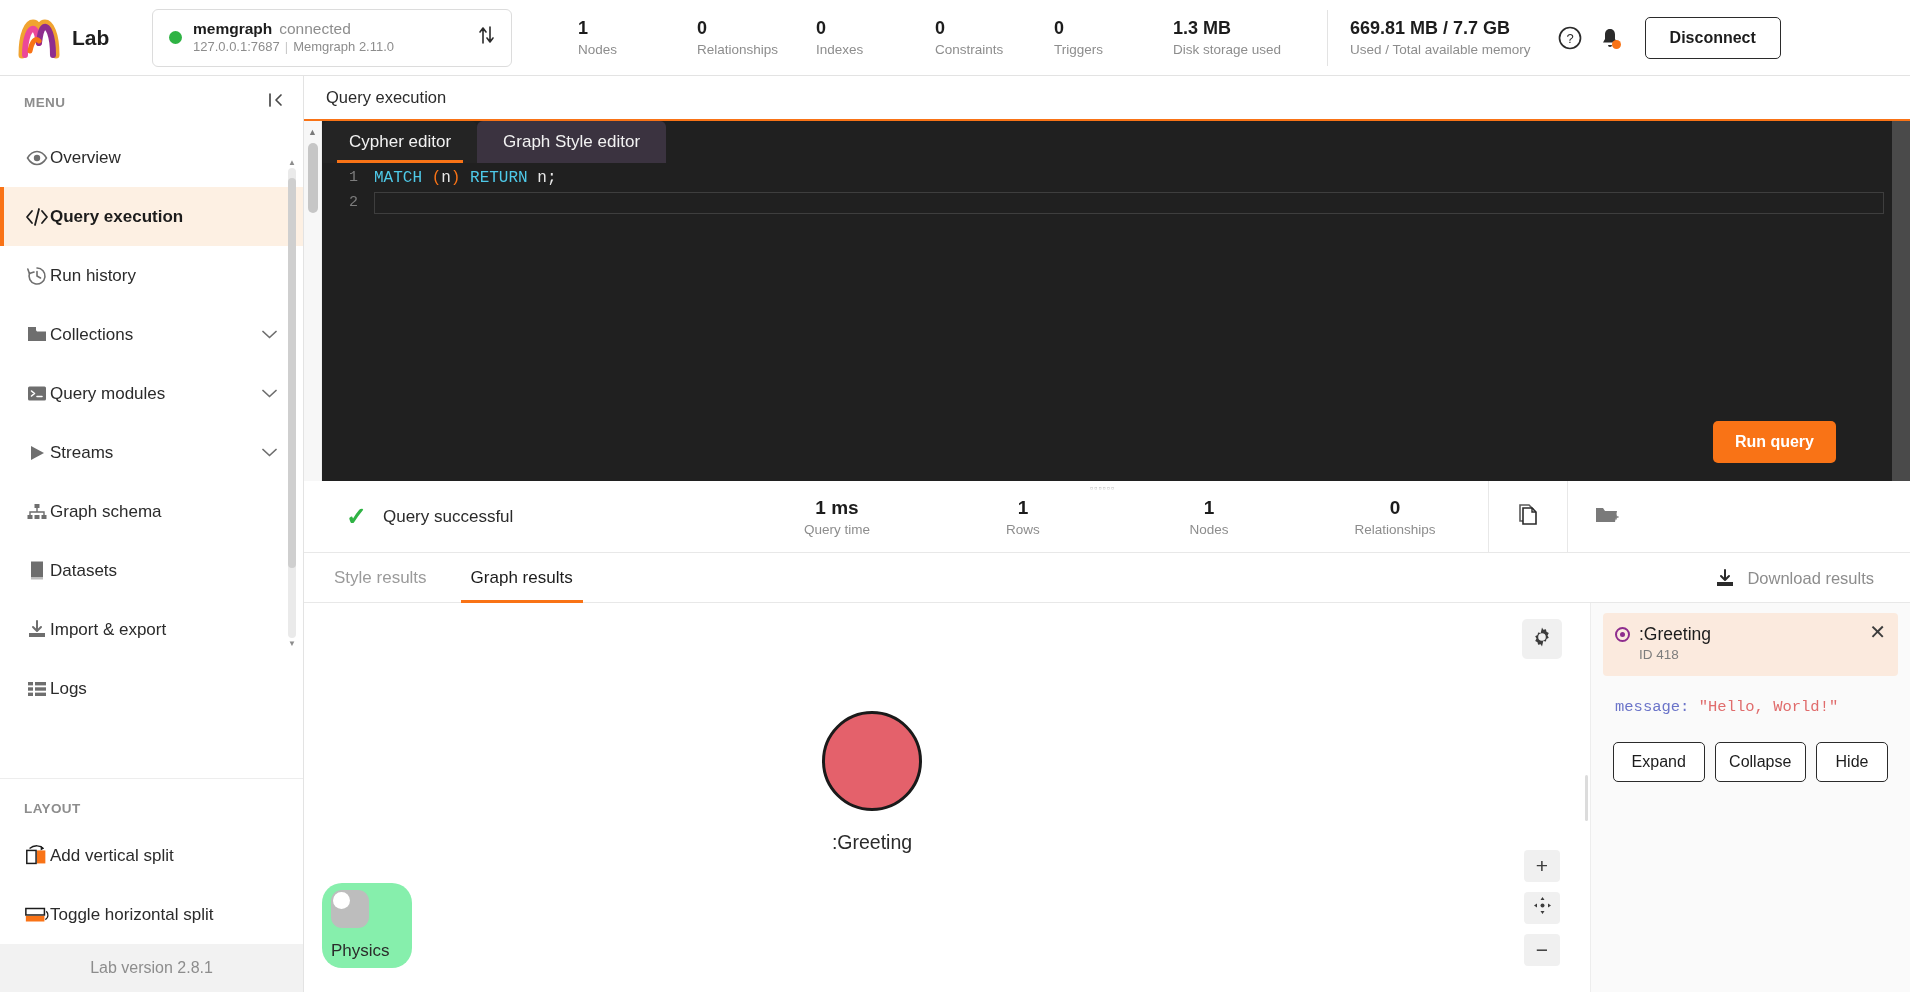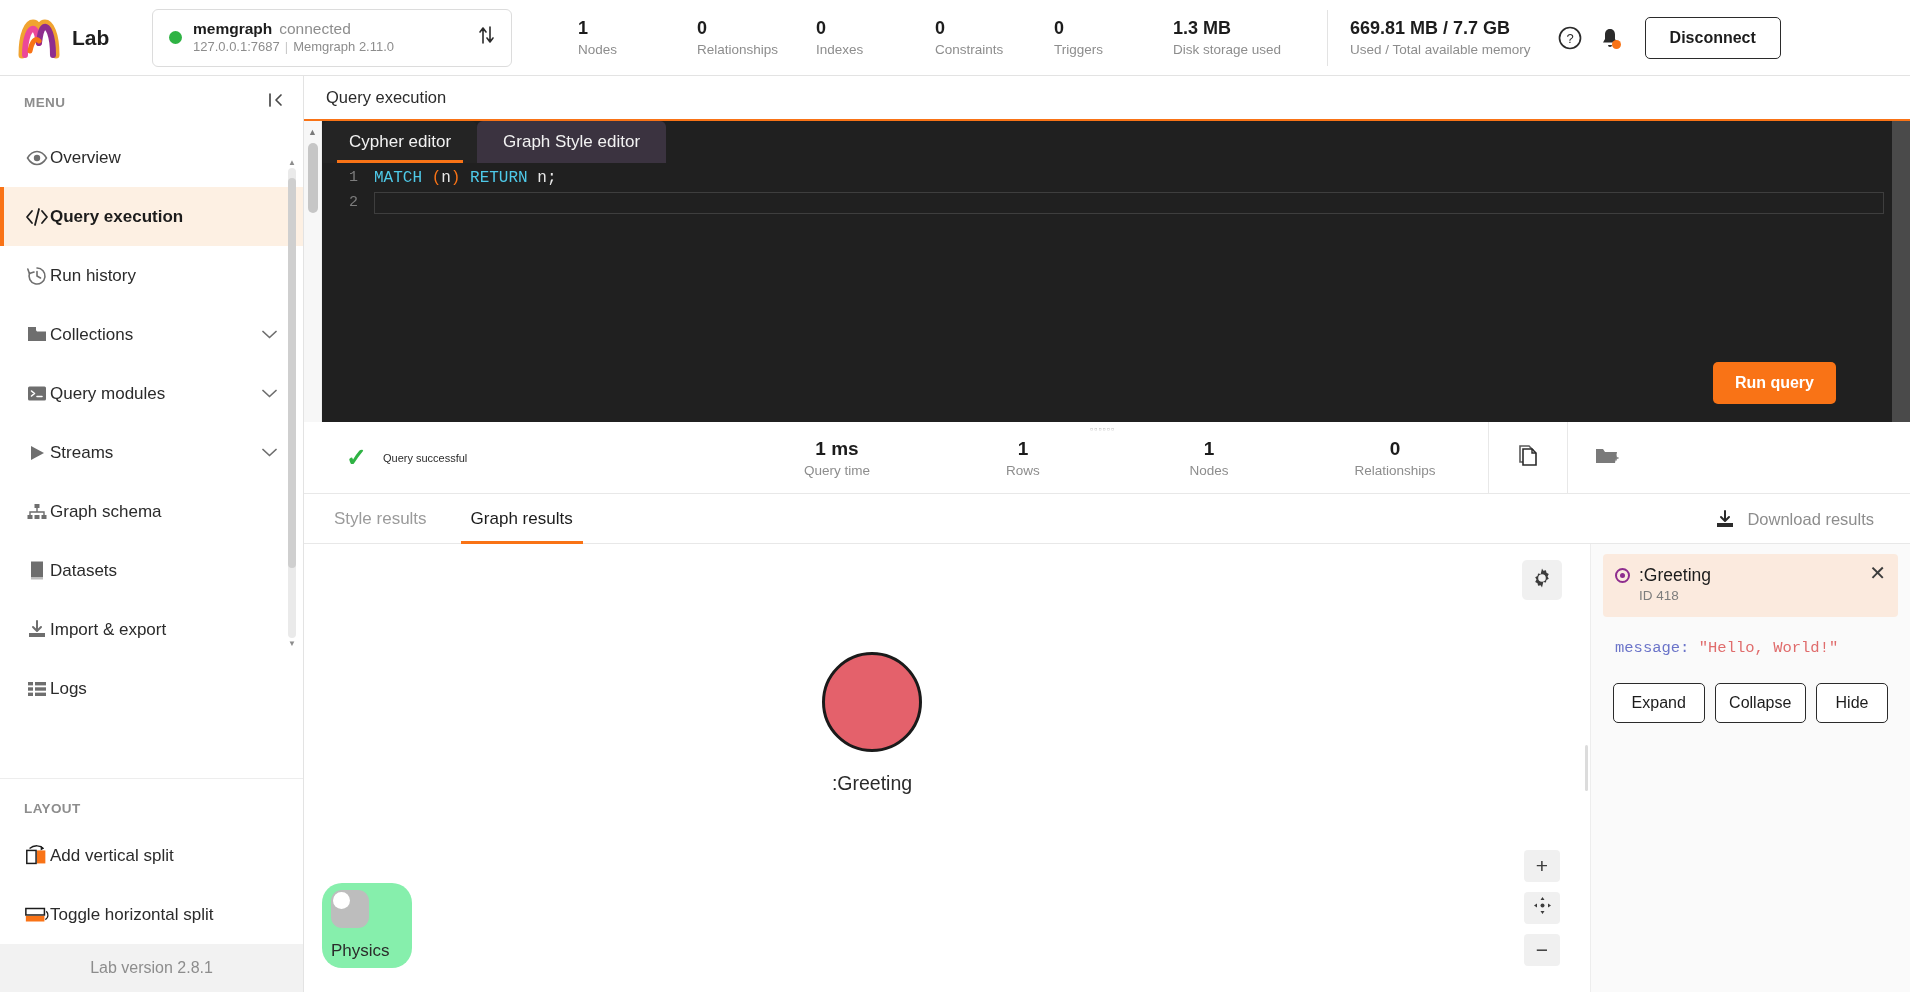--- a/index.html
+++ b/index.html
@@ -108,21 +108,21 @@
   .editor-scroll {
     width: 18px; flex: 0 0 18px; background: #f7f7f7; border-right: 1px solid #ededed;
     position: relative; padding-top: 6px;
   }
   .editor-scroll .thumb { position: absolute; left: 4px; top: 22px; width: 10px; height: 70px;
                           background: #c6c6c6; border-radius: 5px; }
   .editor-scroll .up { position: absolute; left: 0; right: 0; top: 6px; text-align: center;
                        font-size: 9px; color: #7a7a7a; }
 
   .editor {
-    flex: 1; background: #202020; height: 301px; position: relative; overflow: hidden;
+    flex: 1; background: #202020; height: 360px; position: relative; overflow: hidden;
   }
   .ed-tabs { display: flex; padding-left: 1px; height: 42px; }
   .ed-tab {
     height: 42px; padding: 0 26px; display: flex; align-items: center; justify-content: center;
     font-size: 17px; color: #f2f2f2; border-radius: 6px 6px 0 0; cursor: pointer; position: relative;
   }
   .ed-tab.active { background: #242424; }
   .ed-tab.active::after { content: ""; position: absolute; left: 14px; right: 14px; bottom: 0; height: 3px; background: #f97316; }
   .ed-tab.inactive { background: #3b3340; }
 
@@ -143,21 +143,21 @@
 
   
   .status-strip {
     height: 72px; display: flex; align-items: center; background: #fff;
     border-bottom: 1px solid #e8e8e8; position: relative;
   }
   .grip { position: absolute; left: 50%; top: 2px; transform: translateX(-50%);
           width: 34px; height: 7px; color: #c0c0c0; font-size: 9px; letter-spacing: 1px; overflow: hidden; }
   .status-left { display: flex; align-items: center; gap: 16px; padding-left: 42px; width: 440px; }
   .check { color: #2fb344; font-size: 25px; font-weight: bold; }
-  .status-text { font-size: 11px; color: #2b2b2b; }
+  .status-text { font-size: 17px; color: #2b2b2b; }
   .metric { width: 186px; text-align: center; }
   .metric-val { font-size: 19px; font-weight: 600; color: #1c1c1c; line-height: 25px; }
   .metric-lbl { font-size: 13.5px; color: #8d8d8d; line-height: 19px; }
   .strip-divider { width: 1px; height: 72px; background: #e8e8e8; }
   .strip-icon { width: 78px; display: flex; align-items: center; justify-content: center; color: #6e6e6e; }
 
   
   .results { flex: 1; display: flex; flex-direction: column; min-height: 0; }
   .res-tabbar { height: 50px; display: flex; align-items: center; border-bottom: 1px solid #e8e8e8; background: #fff; }
   .res-tab {

